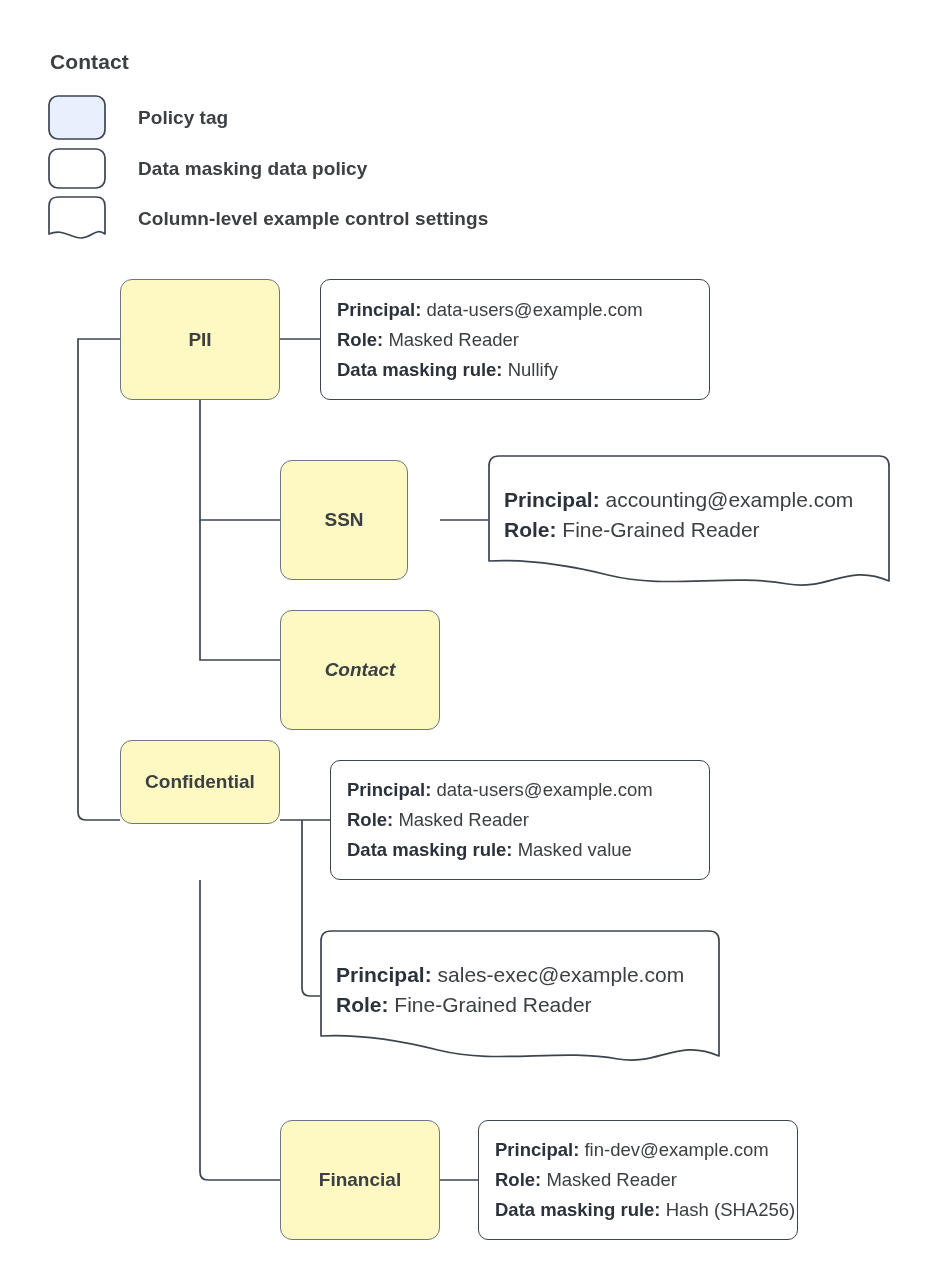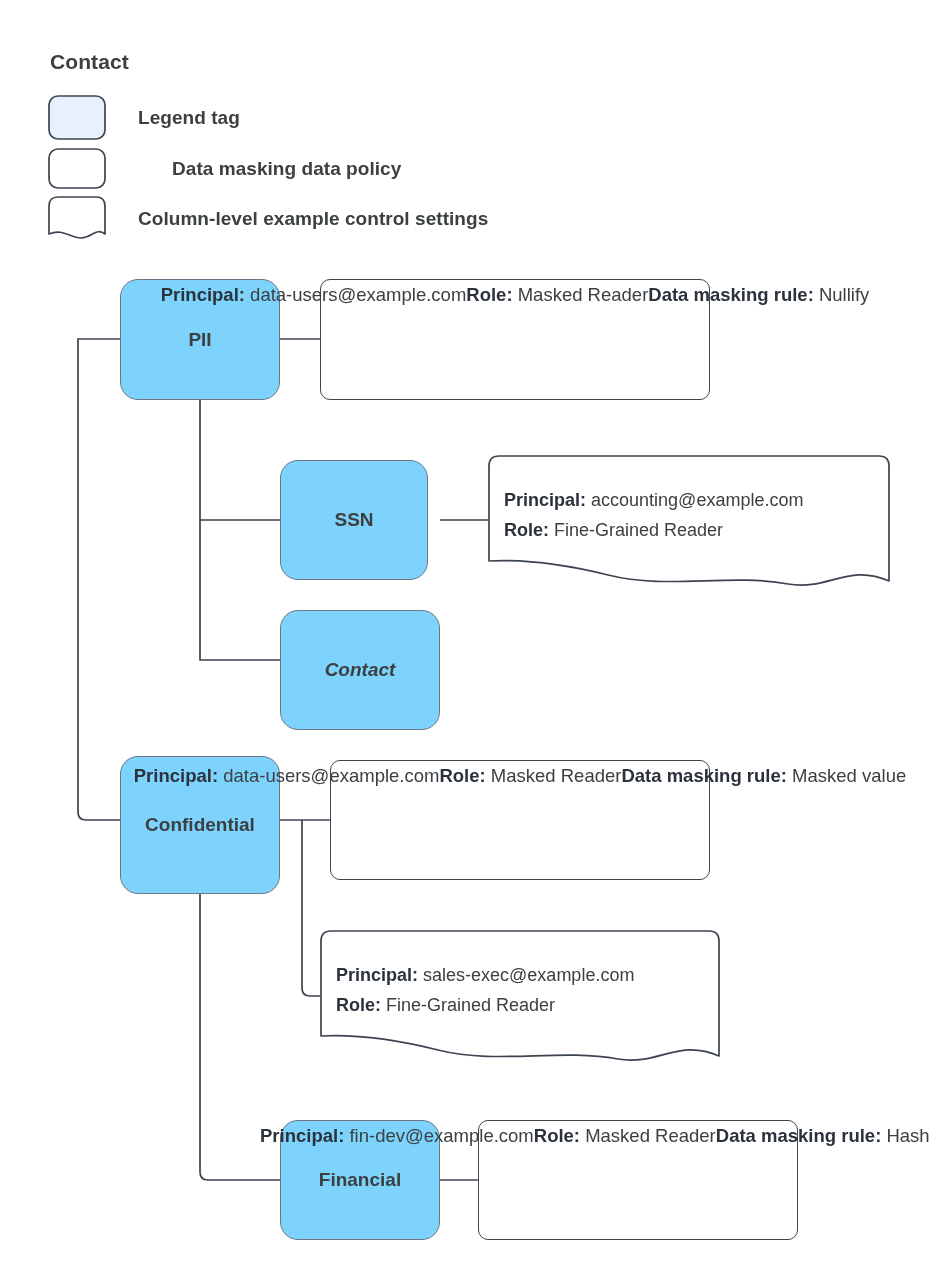--- a/index.html
+++ b/index.html
@@ -18,43 +18,43 @@
   }
   .legend-row{position:absolute;display:flex;align-items:center;}
   .legend-label{
     font-size:19px;font-weight:bold;color:#3c4043;letter-spacing:.05px;
     white-space:nowrap;
   }
 
   
   .node{
     position:absolute;box-sizing:border-box;
-    background:#7dd3fc;border:1.6px solid #6b7684;border-radius:18px;
+    background:#fef9c3;border:1.6px solid #6b7684;border-radius:12px;
     display:flex;align-items:center;justify-content:center;
     font-size:19px;font-weight:bold;color:#3c4043;
   }
   .infobox{
     position:absolute;box-sizing:border-box;
     background:#ffffff;border:1.6px solid #3c4450;border-radius:10px;
-    display:flex;flex-direction:row;justify-content:center;
+    display:flex;flex-direction:column;justify-content:center;
     padding:0 16px;
   }
   .infobox .line{
     font-size:18.5px;line-height:30px;color:#3c4043;white-space:nowrap;
   }
   .infobox .line b{font-weight:bold;color:#2b323c;}
 
   
   .docbox{position:absolute;}
   .docbox svg{position:absolute;left:0;top:0;overflow:visible;}
   .docbox .doctext{
     position:absolute;left:16px;top:30px;right:10px;
   }
   .docbox .line{
-    font-size:18px;line-height:30px;color:#3c4043;white-space:nowrap;
+    font-size:21px;line-height:30px;color:#3c4043;white-space:nowrap;
   }
   .docbox .line b{font-weight:bold;color:#2b323c;}
 
   .edges{position:absolute;left:0;top:0;width:930px;height:1280px;}
 </style>
 </head>
 <body>
 
 <div id="diagram">
 
@@ -79,53 +79,53 @@
       <path d="M440,1180 L478,1180"></path>
     </g>
   </svg>
 
   <div class="legend-title">Contact</div>
 
   <div class="legend-row" style="left:48px;top:95px;">
     <svg width="58" height="45">
       <rect x="1" y="1" width="56" height="43" rx="9" ry="9" fill="#e8f0fe" stroke="#3c4450" stroke-width="1.7"></rect>
     </svg>
-    <span class="legend-label" style="margin-left:32px;">Legend tag</span>
-  </div>
-
-  <div class="legend-row" style="left:48px;top:148px;gap:34px;">
+    <span class="legend-label" style="margin-left:32px;">Policy tag</span>
+  </div>
+
+  <div class="legend-row" style="left:48px;top:148px;">
     <svg width="58" height="41">
       <rect x="1" y="1" width="56" height="39" rx="9" ry="9" fill="#ffffff" stroke="#3c4450" stroke-width="1.7"></rect>
     </svg>
     <span class="legend-label" style="margin-left:32px;">Data masking data policy</span>
   </div>
 
   <div class="legend-row" style="left:48px;top:196px;">
     <svg width="58" height="45">
       <path d="M10,1 L48,1 Q57,1 57,10 L57,38
                C48,31 44,42 33,42
                C22,42 15,32 1,38
                L1,10 Q1,1 10,1 Z" fill="#ffffff" stroke="#3c4450" stroke-width="1.7" stroke-linejoin="round"></path>
     </svg>
     <span class="legend-label" style="margin-left:32px;">Column-level example control settings</span>
   </div>
 
   <div class="node" style="left:120px;top:279px;width:160px;height:121px;">
     <span>PII</span>
   </div>
 
-  <div class="node" style="left:280px;top:460px;width:148px;height:120px;justify-content:center;">
+  <div class="node" style="left:280px;top:460px;width:128px;height:120px;justify-content:center;">
     <span>SSN</span>
   </div>
 
   <div class="node" style="left:280px;top:610px;width:160px;height:120px;font-style:italic;">
     <span>Contact</span>
   </div>
 
-  <div class="node" style="left:120px;top:756px;width:160px;height:138px;">
+  <div class="node" style="left:120px;top:740px;width:160px;height:84px;">
     <span>Confidential</span>
   </div>
 
   <div class="node" style="left:280px;top:1120px;width:160px;height:120px;">
     <span>Financial</span>
   </div>
 
   <div class="infobox" style="left:320px;top:279px;width:390px;height:121px;">
     <div class="line">
       <b>Principal:</b>

